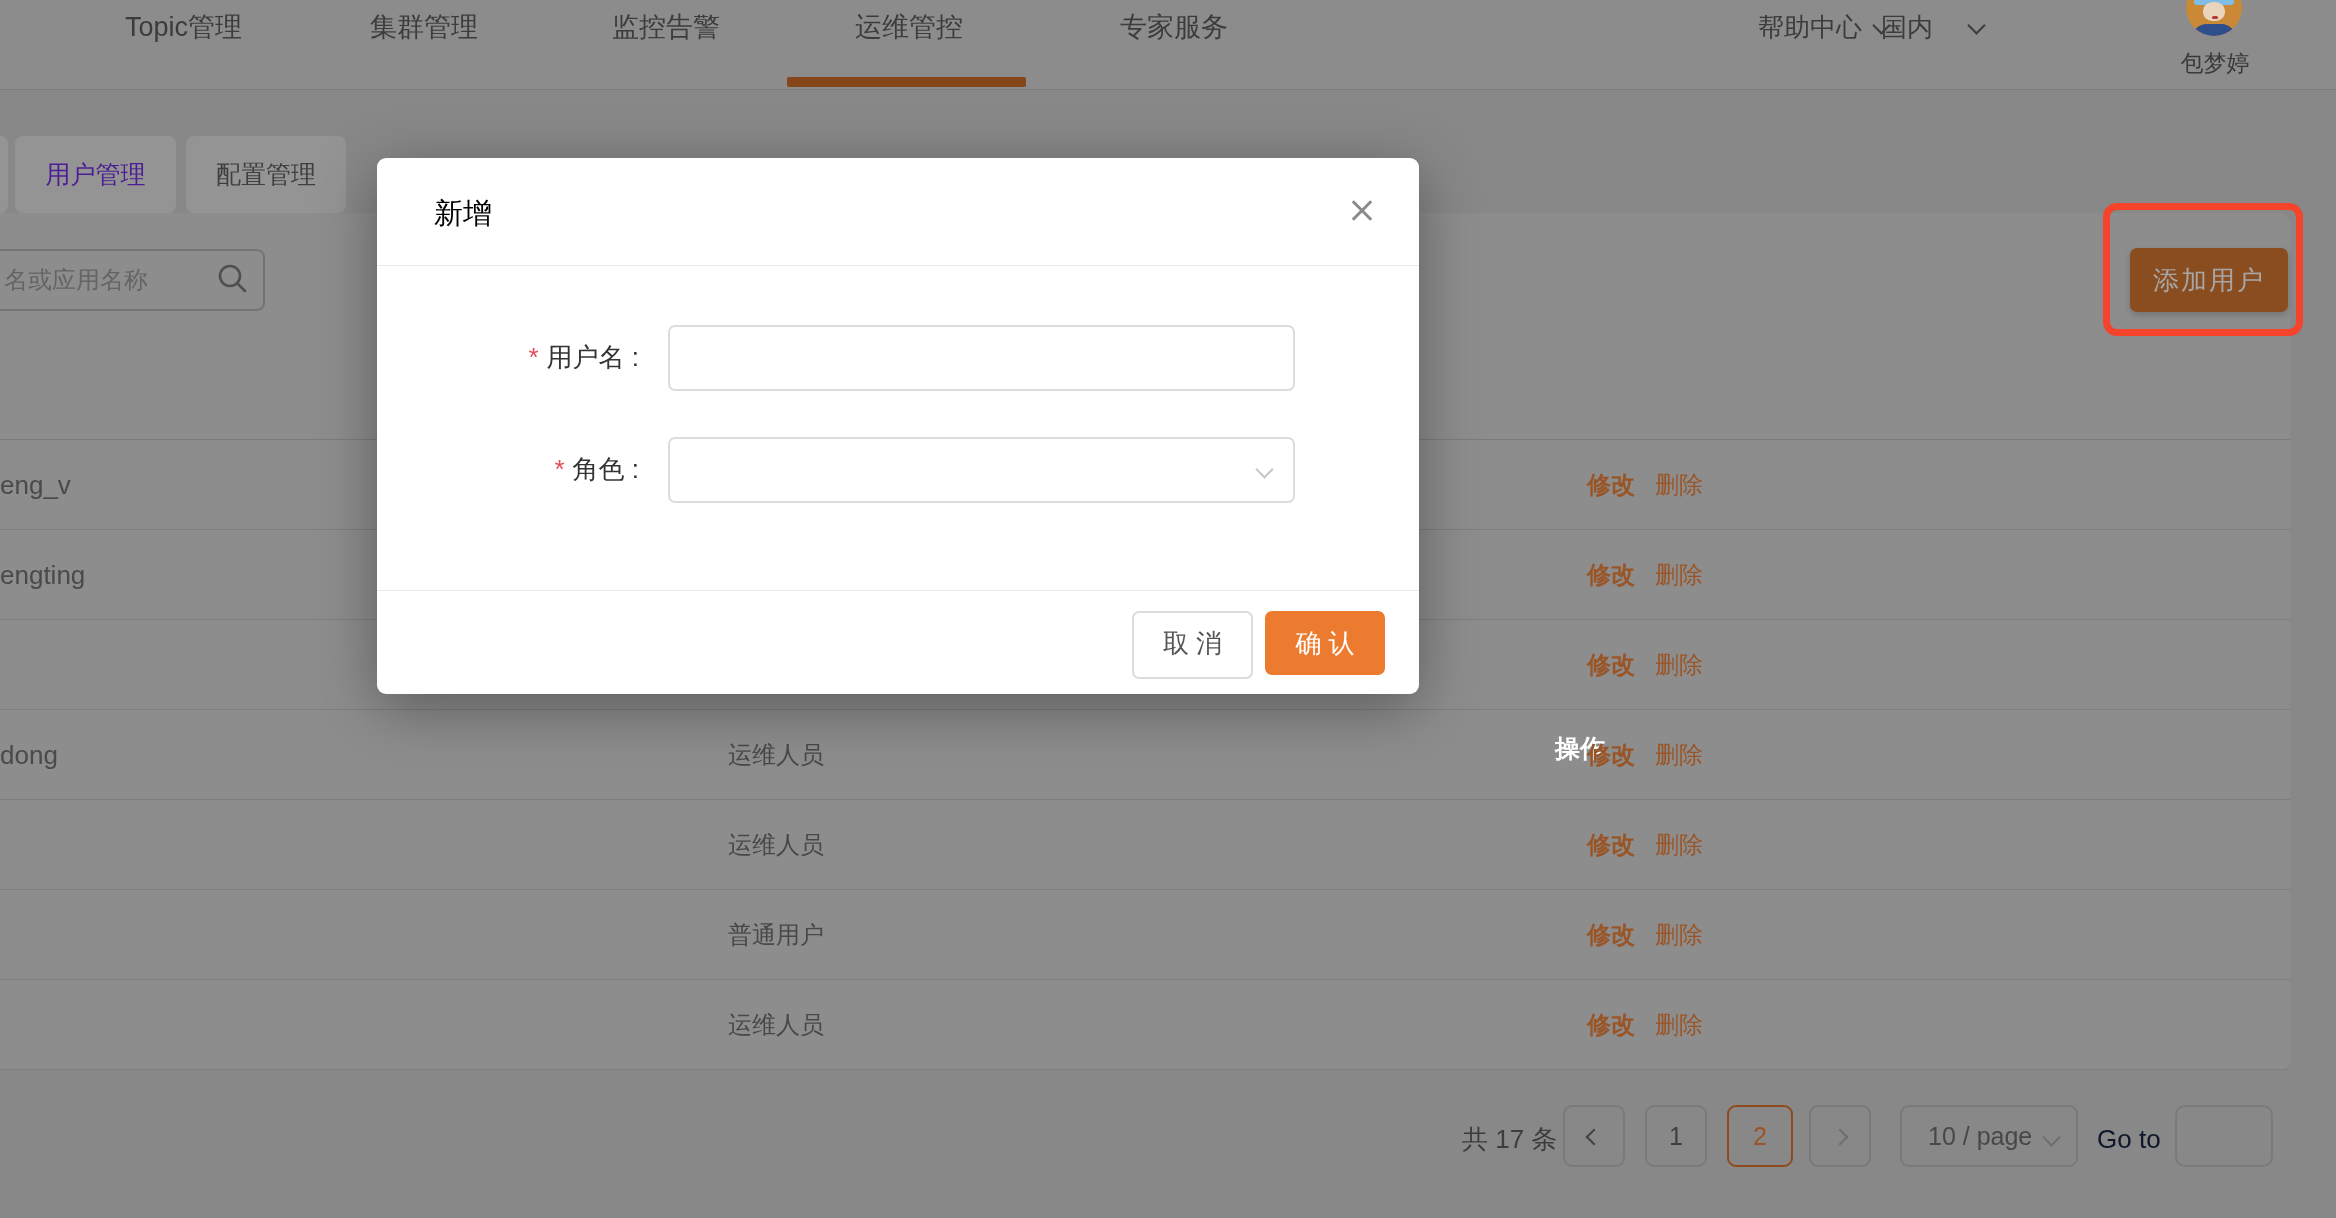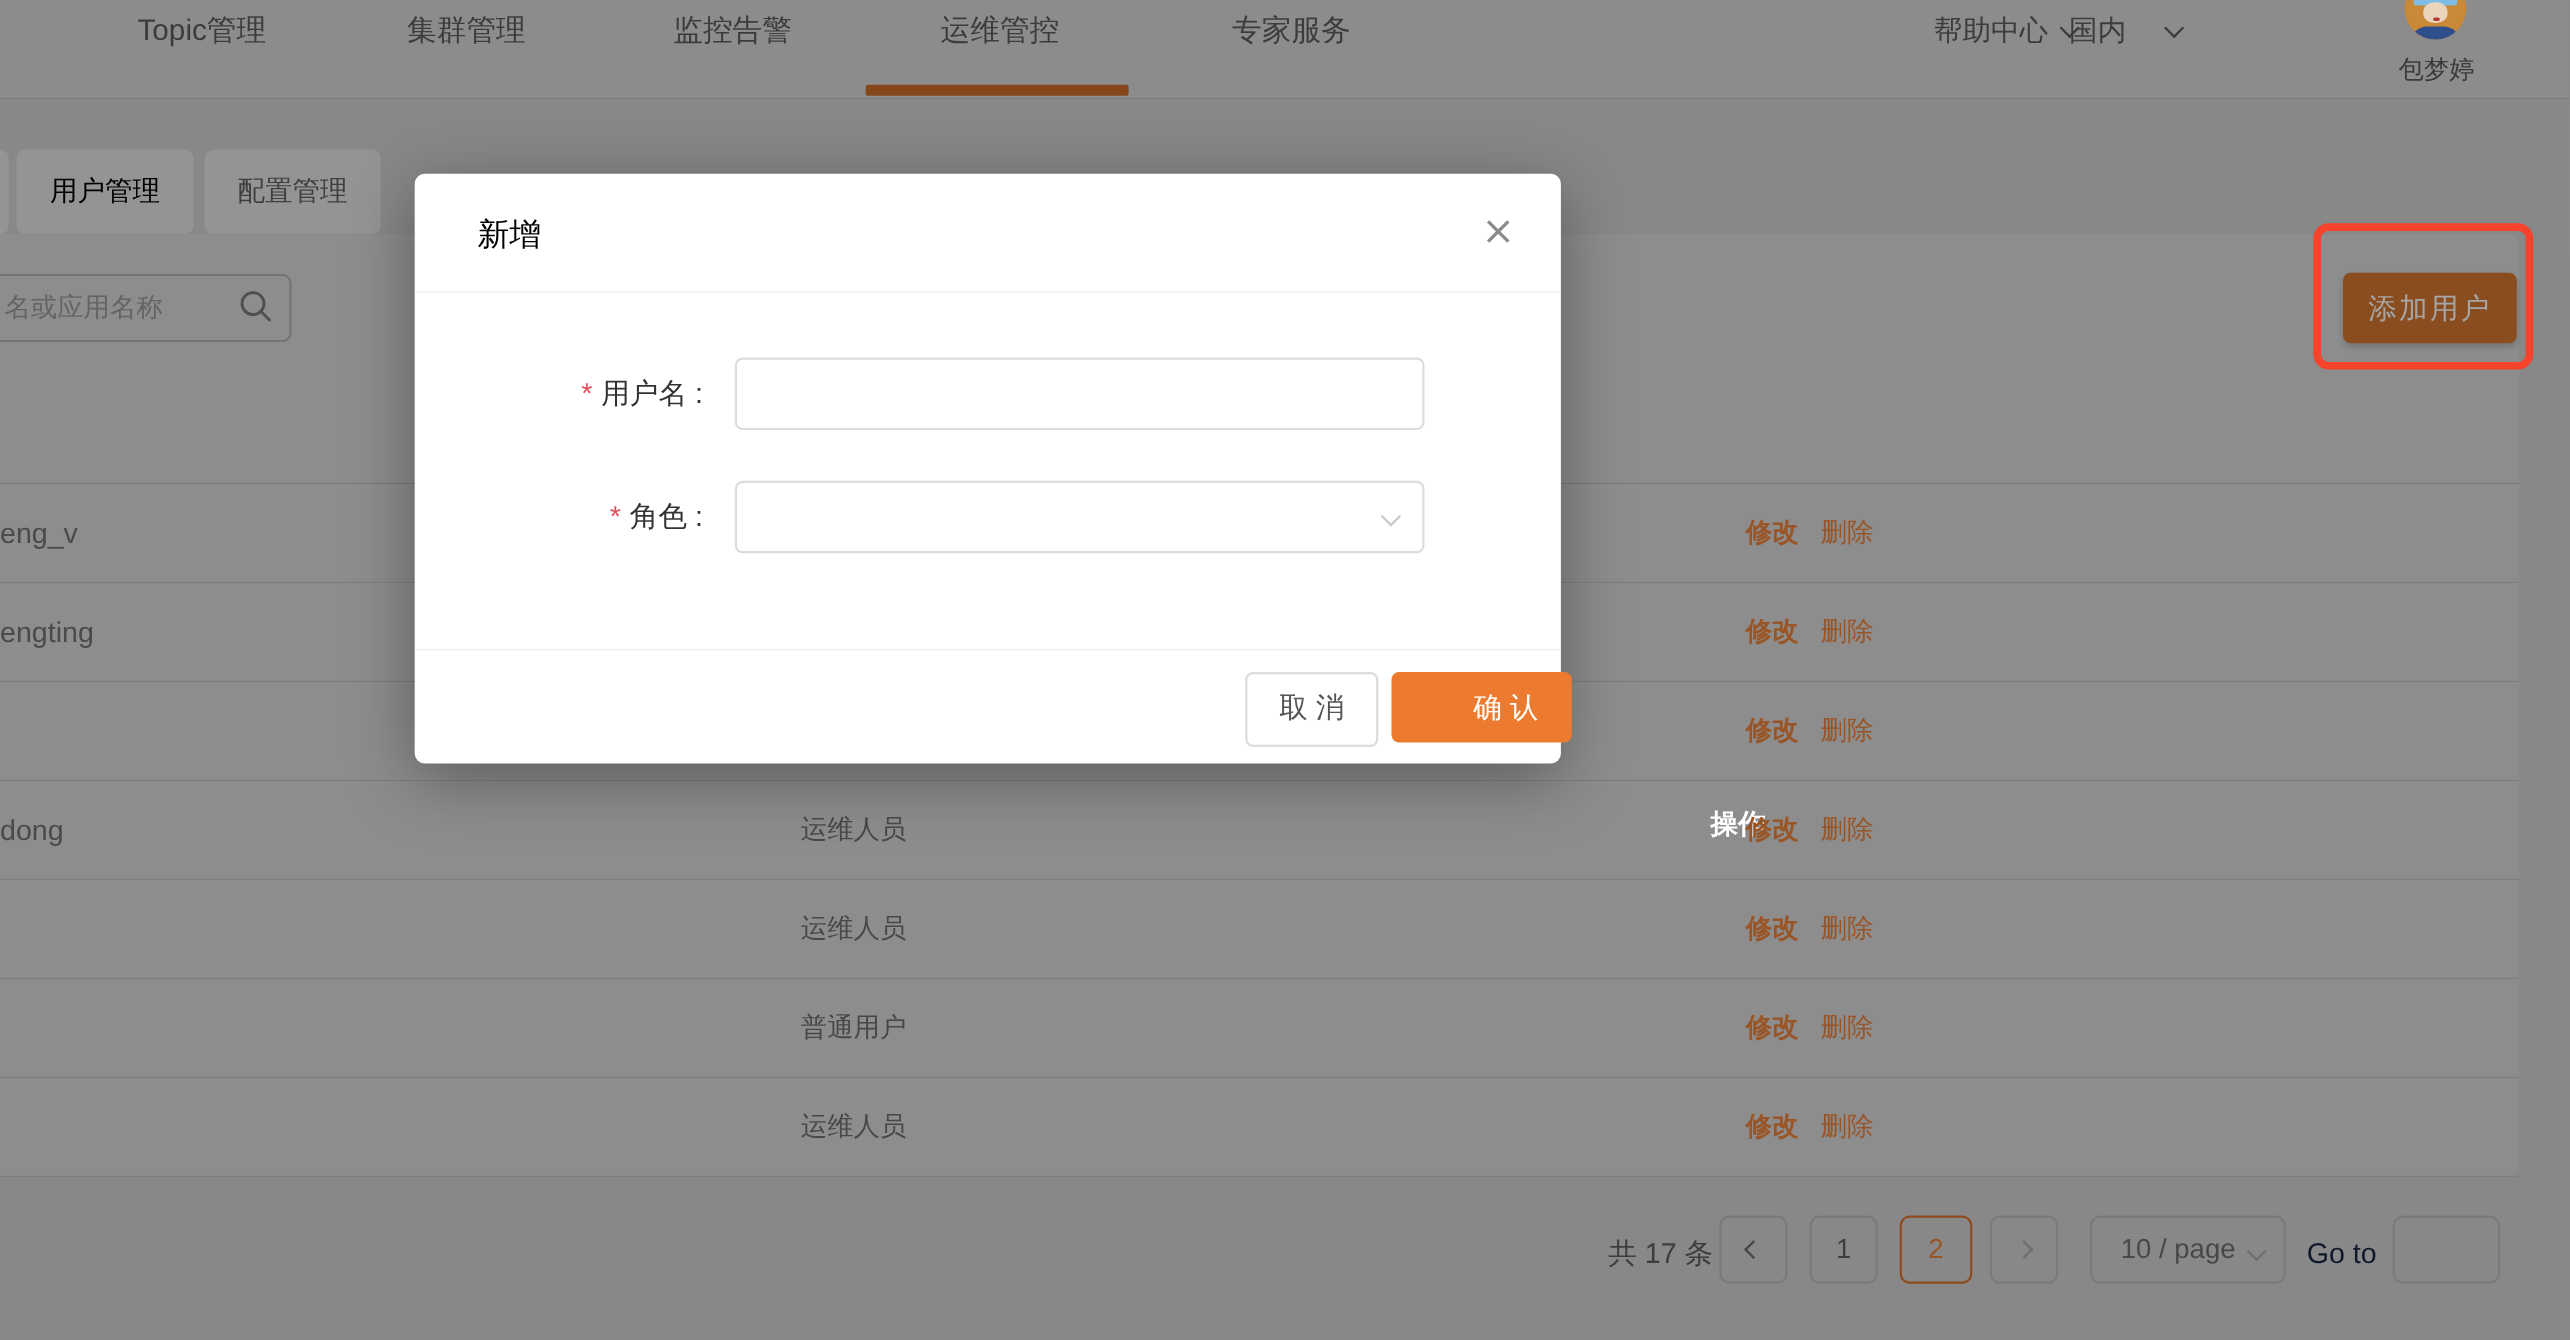--- a/index.html
+++ b/index.html
@@ -24,21 +24,21 @@
   
   .avatar{left:2186px;top:-20px;width:56px;height:56px;border-radius:50%;background:#c98937;overflow:hidden;cursor:pointer;}
   .av-cap{position:absolute;left:11px;top:5px;width:34px;height:16px;background:#3b66a5;border-radius:17px 17px 0 0;}
   .av-brim{position:absolute;left:8px;top:19px;width:40px;height:6px;background:#7fbce6;border-radius:3px;}
   .av-face{position:absolute;left:17px;top:22px;width:22px;height:19px;background:#ebd4bc;border-radius:46%;}
   .av-lips{position:absolute;left:26px;top:36px;width:6px;height:3px;background:#b43a32;border-radius:2px;}
   .av-shirt{position:absolute;left:5px;top:44px;width:46px;height:16px;background:#2e4e8c;border-radius:20px 20px 0 0;}
 
   
   .tab-card{top:136px;height:77px;background:#949494;border-radius:8px;text-align:center;line-height:77px;font-size:25px;cursor:pointer;}
-  .tab-active{color:#000000;}
+  .tab-active{color:#4c1d95;}
   .tab-idle{color:#3f3f3f;}
 
   
   .content-card{left:-30px;top:213px;width:2320px;height:857px;background:#8d8d8d;border-radius:0 10px 10px 0;}
   .search-box{left:-150px;top:249px;width:415px;height:62px;border:2px solid #747474;border-radius:8px;background:transparent;}
   .search-box input{position:absolute;left:0;top:0;width:100%;height:100%;border:none;background:transparent;outline:none;
     padding:0 60px 0 152px;font-size:24px;color:#4a4a4a;font-family:inherit;box-sizing:border-box;}
   .search-box input::placeholder{color:#646464;opacity:1;}
   .add-btn{left:2130px;top:248px;width:158px;height:64px;background:#8a4d20;border-radius:7px;color:#a6a6a6;
     font-size:26px;text-align:center;line-height:64px;letter-spacing:2px;cursor:pointer;box-shadow:0 3px 6px rgba(0,0,0,0.18);}
@@ -81,21 +81,21 @@
   .modal-hline{position:absolute;left:0;top:107px;width:100%;height:1px;background:#ebebeb;}
   .f-label{position:absolute;width:262px;text-align:right;font-size:26px;color:#333333;}
   .f-req{color:#e34d59;margin-right:8px;}
   .f-input{position:absolute;left:291px;width:623px;height:62px;border:2px solid #dcdcdc;border-radius:7px;background:#fff;}
   .f-input input{width:100%;height:100%;border:none;outline:none;background:transparent;padding:0 20px;font-size:25px;color:#333;box-sizing:border-box;font-family:inherit;}
   .f-select-chev{position:absolute;right:22px;top:24px;color:#c8c8c8;}
   .modal-fline{position:absolute;left:0;top:432px;width:100%;height:1px;background:#ebebeb;}
   .btn-cancel{position:absolute;left:755px;top:453px;width:117px;height:64px;border:2px solid #dcdcdc;border-radius:7px;
     background:#fff;text-align:center;line-height:60px;font-size:26px;color:#555555;cursor:pointer;}
   .btn-confirm{position:absolute;left:888px;top:453px;width:120px;height:64px;border-radius:7px;background:#ed7b2f;
-    text-align:center;line-height:64px;font-size:26px;color:#ffffff;cursor:pointer;padding-left:44px;}
+    text-align:center;line-height:64px;font-size:26px;color:#ffffff;cursor:pointer;}
 
   .search-icon-svg{pointer-events:none;}
 </style>
 </head>
 <body>
 
 <div class="abs navbar">
   <span class="abs nav-item" style="left:125px;">Topic管理</span>
   <span class="abs nav-item" style="left:370px;">集群管理</span>
   <span class="abs nav-item" style="left:612px;">监控告警</span>

